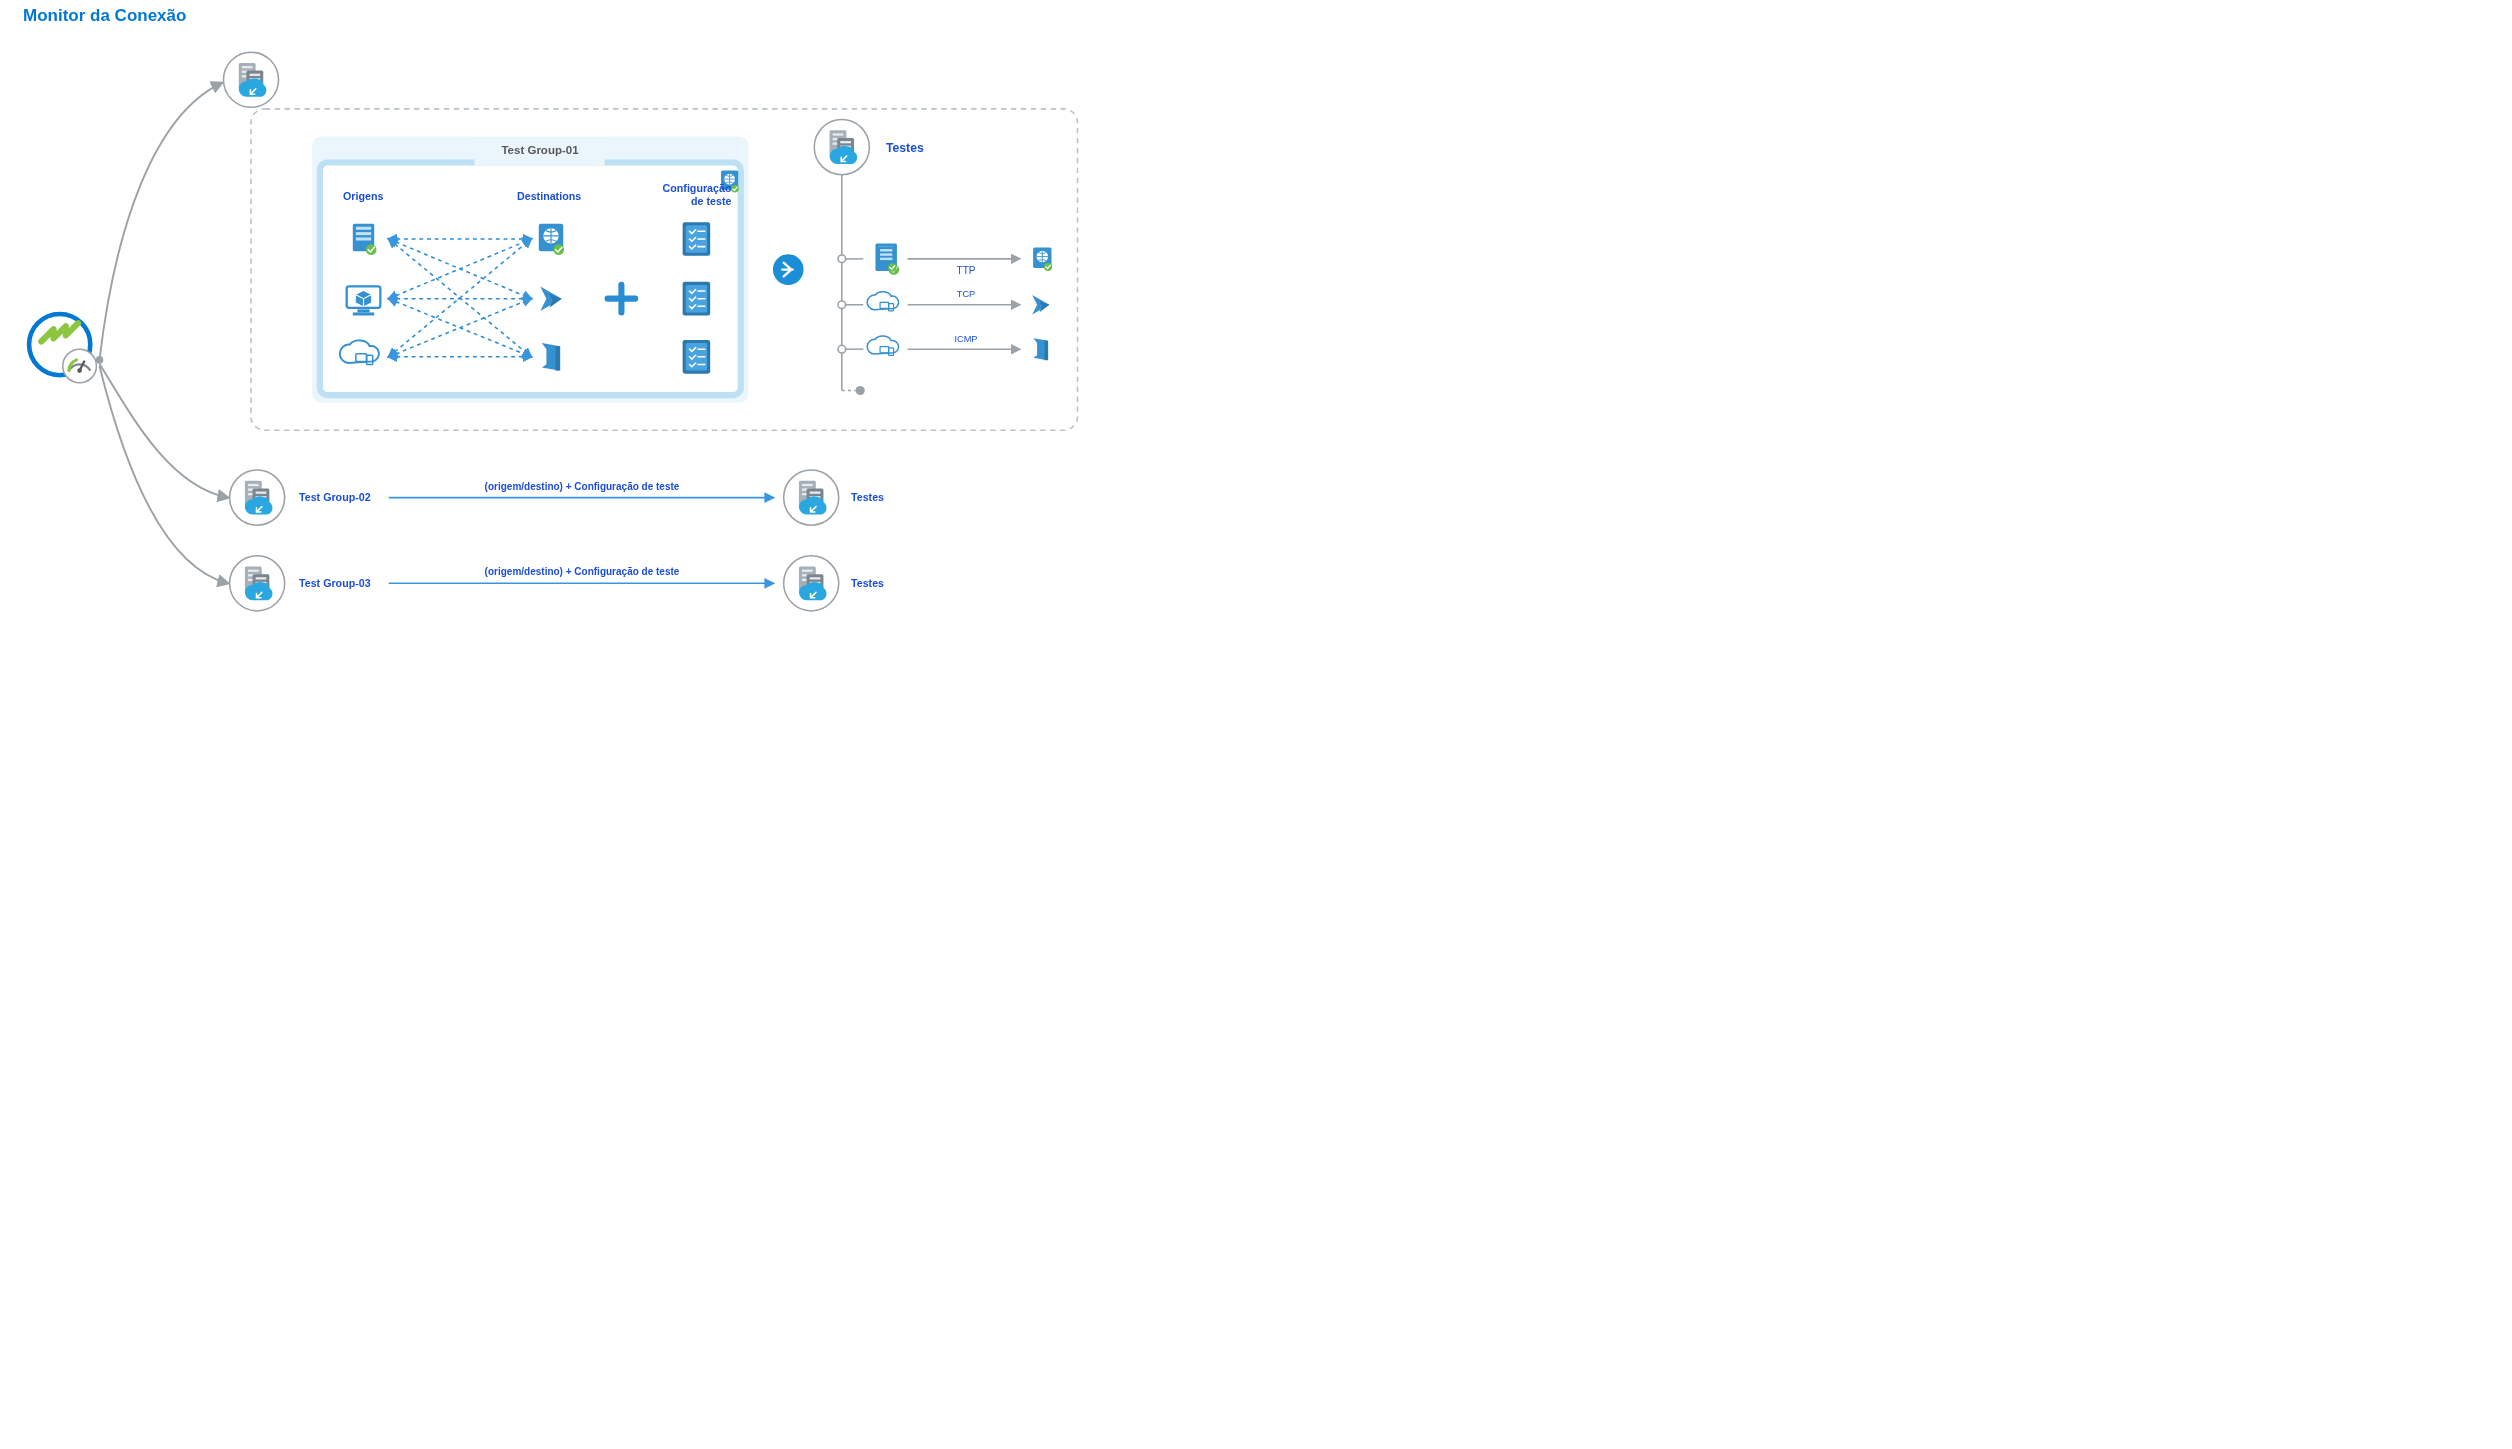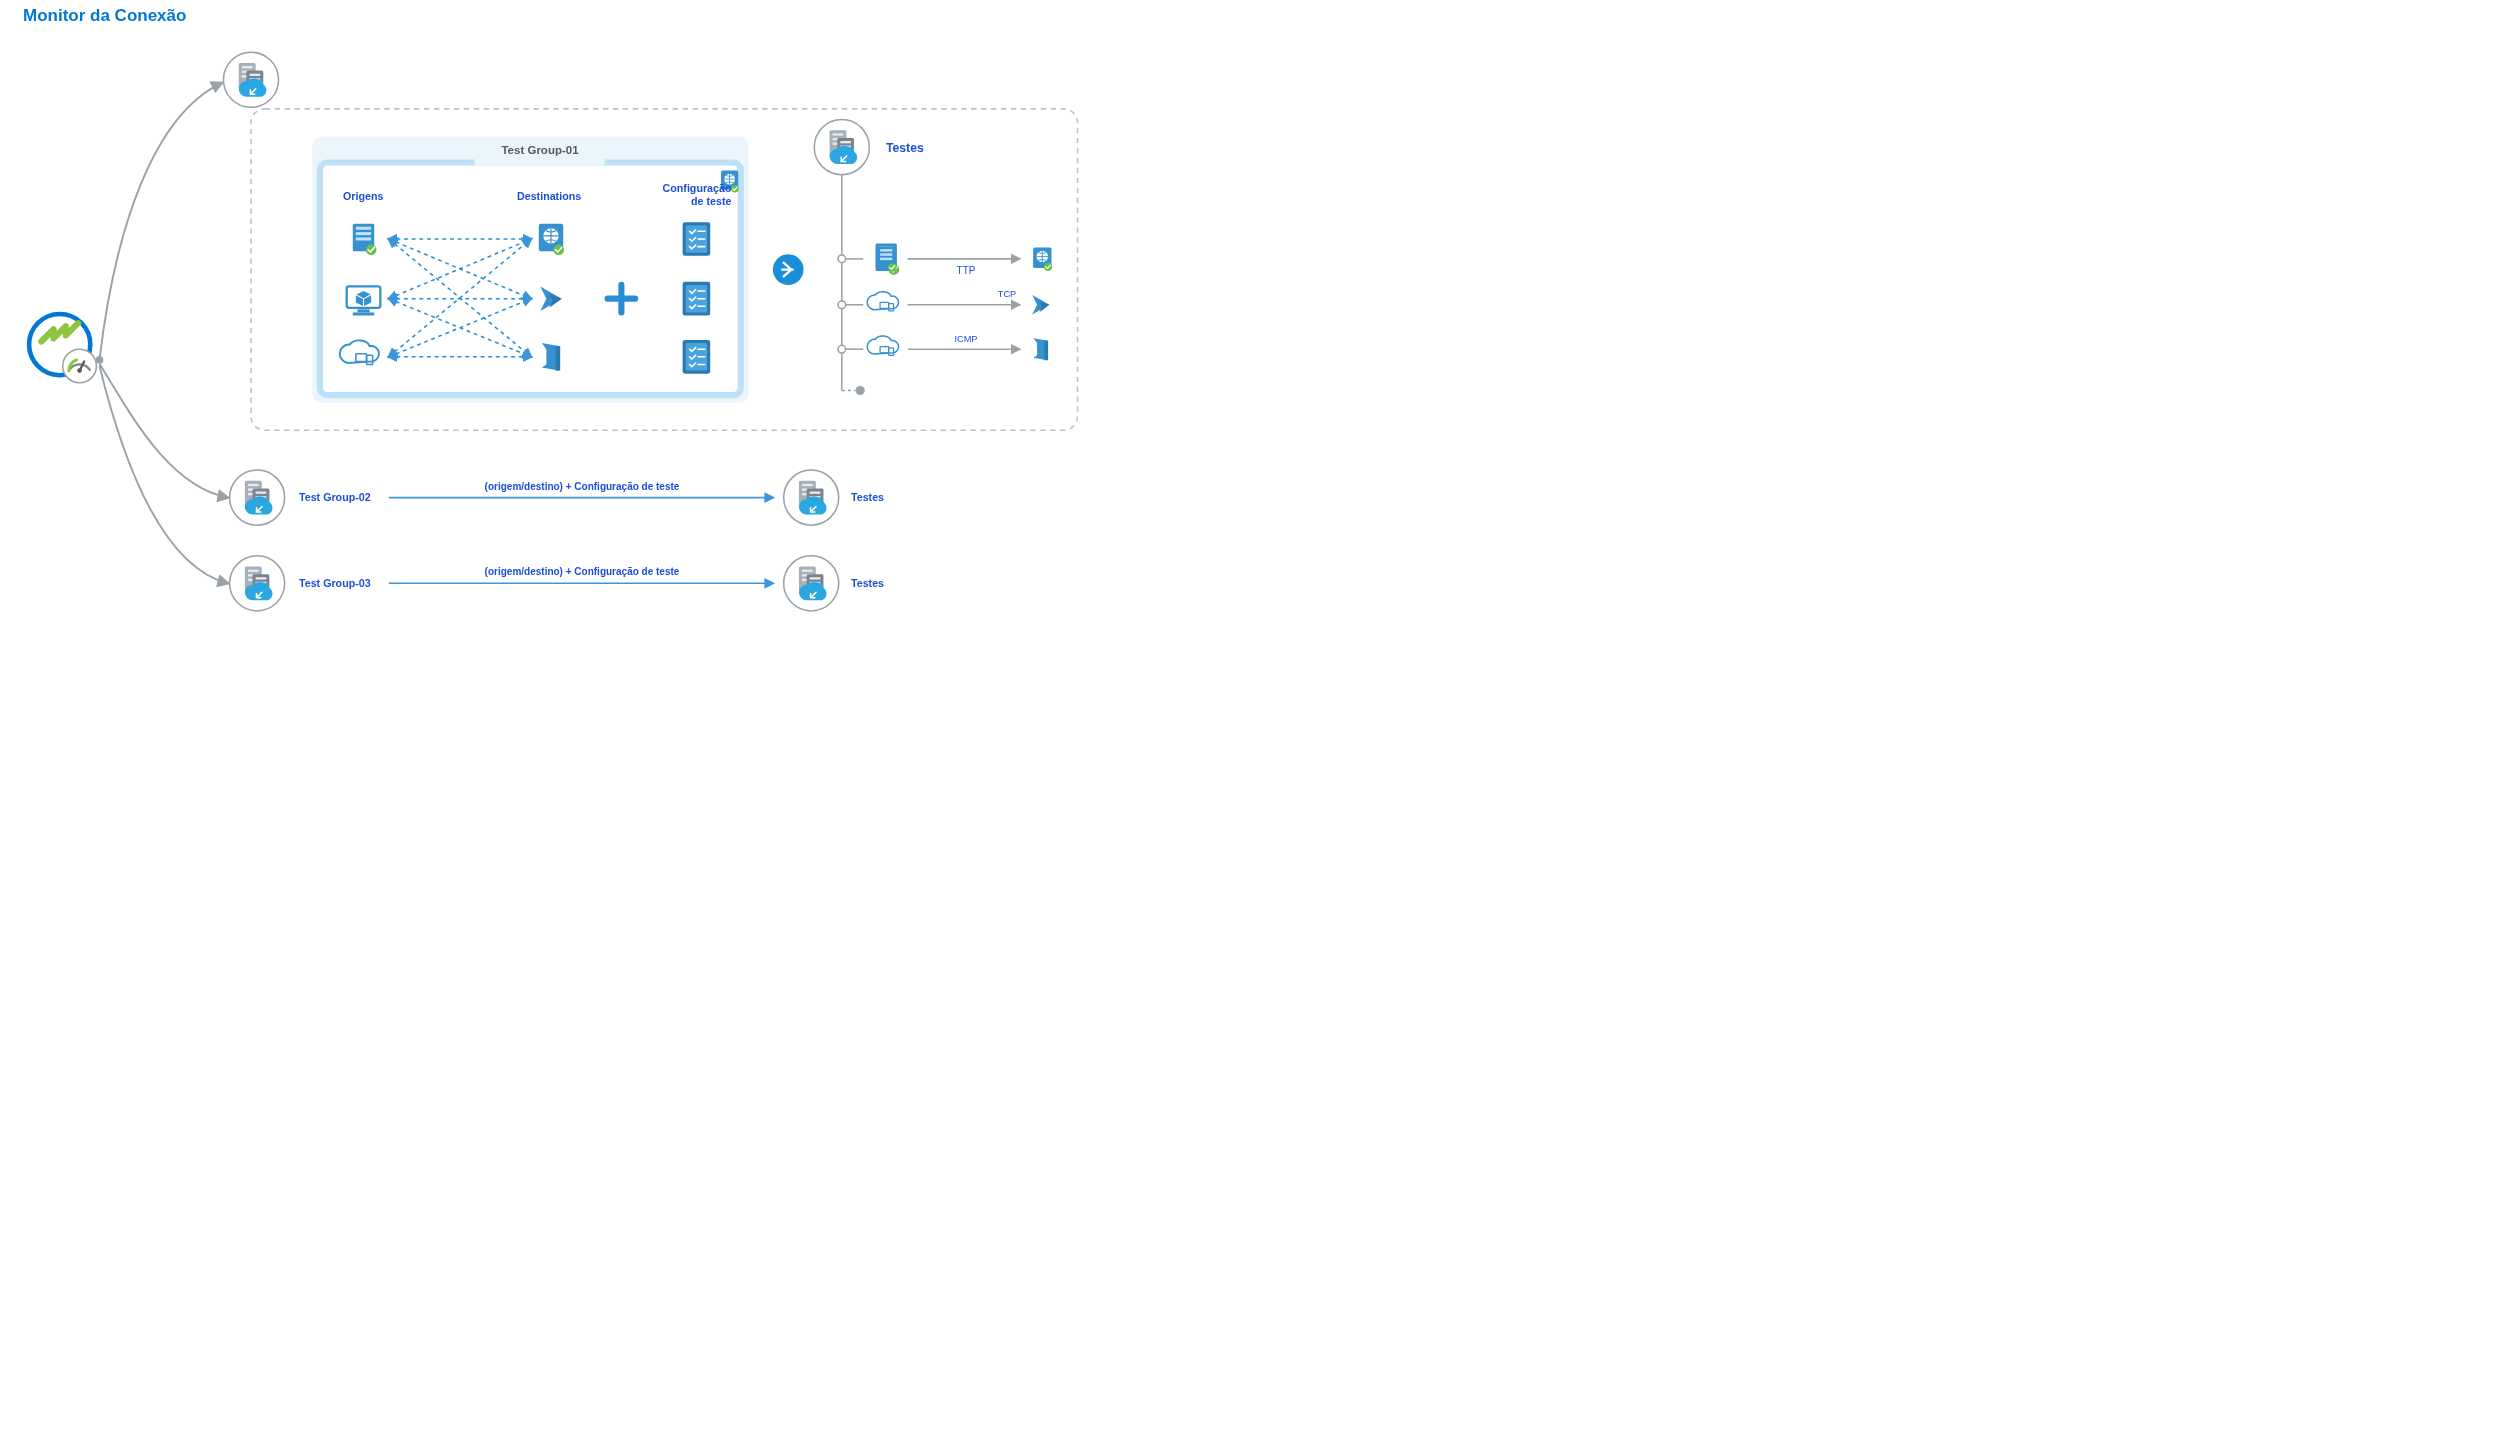--- a/index.html
+++ b/index.html
@@ -241,21 +241,21 @@
 
   <div class="label bold center" style="left:540px; top:144px; font-size:11.5px; color:#595959;">Test Group-01</div>
 
   <div class="label bold" style="left:343px; top:190px;">Origens</div>
   <div class="label bold" style="left:517px; top:190px;">Destinations</div>
   <div class="label bold center" style="left:697px; top:182px; white-space:pre; line-height:1.25;">Configuração
 de teste</div>
 
   <div class="label bold" style="left:886px; top:141px; font-size:12.2px;">Testes</div>
   <div class="label center" style="left:966px; top:243px; font-size:10px;margin-top:22px;">TTP</div>
-  <div class="label center" style="left:1007px; top:289px; font-size:9.2px;">TCP</div>
+  <div class="label center" style="left:966px; top:289px; font-size:9.2px;">TCP</div>
   <div class="label center" style="left:966px; top:334px; font-size:9.2px;">ICMP</div>
 
   <div class="label bold" style="left:299px; top:491px;">Test Group-02</div>
   <div class="label bold center" style="left:582px; top:481px; font-size:10px;">(origem/destino) + Configuração de teste</div>
   <div class="label bold" style="left:851px; top:491px;">Testes</div>
 
   <div class="label bold" style="left:299px; top:577px;">Test Group-03</div>
   <div class="label bold center" style="left:582px; top:566px; font-size:10px;">(origem/destino) + Configuração de teste</div>
   <div class="label bold" style="left:851px; top:577px;">Testes</div>
 

